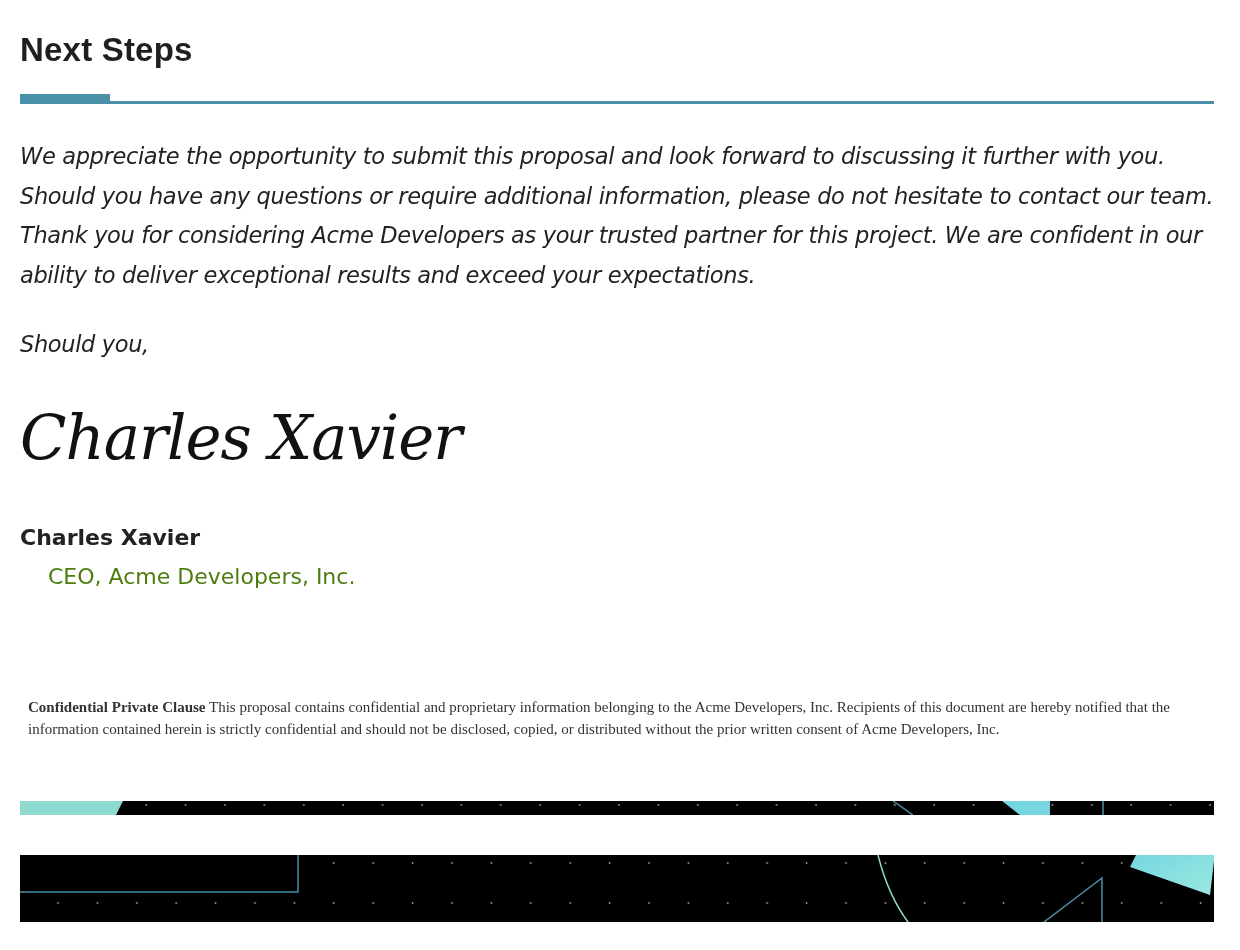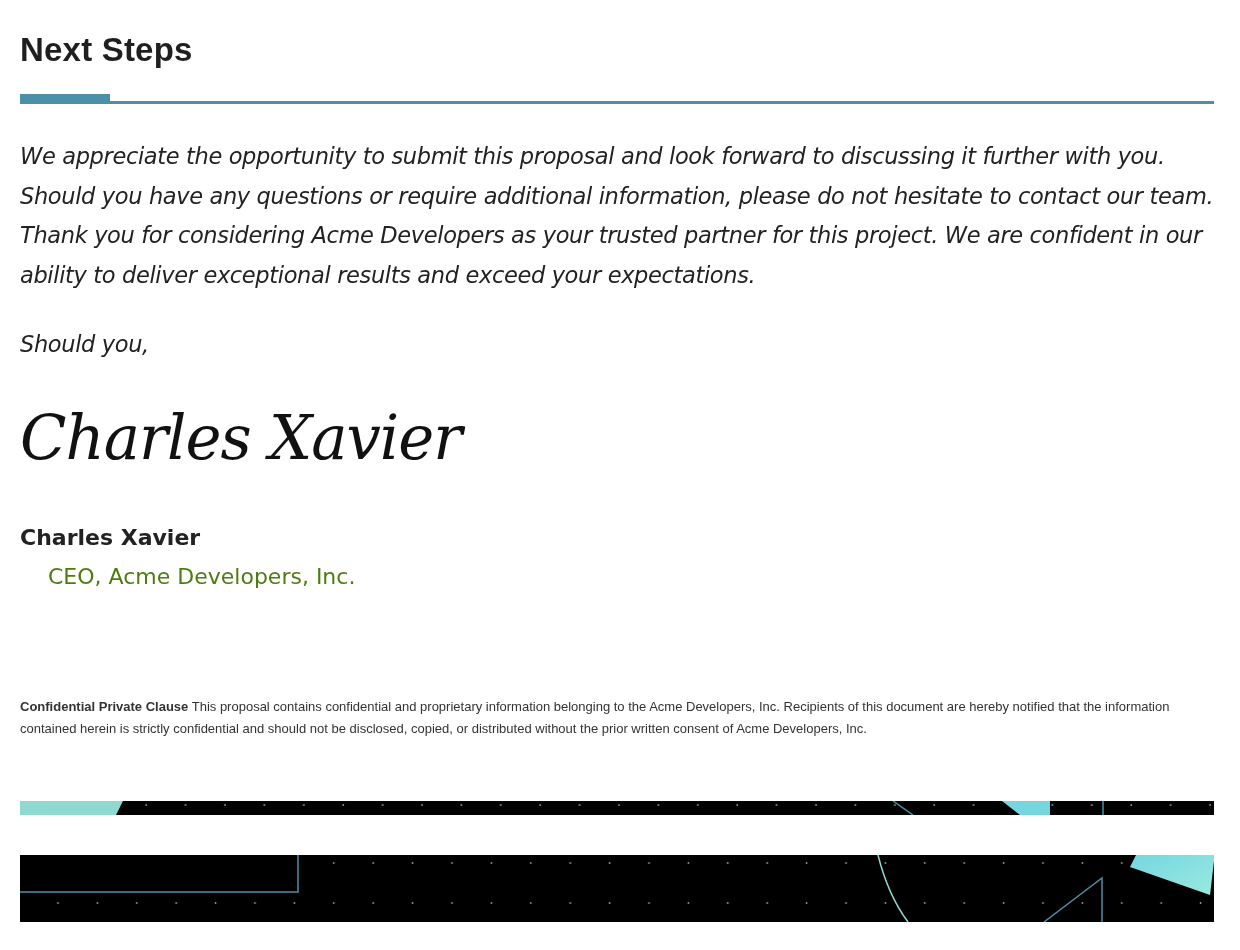--- a/index.html
+++ b/index.html
@@ -35,23 +35,23 @@
     font-family: "DejaVu Sans", sans-serif; font-weight: 600;
     font-size: 22px; line-height: 32px; color: #222;
   }
   .signer-title {
     position: absolute; left: 20px; top: 561px;
     font-family: "DejaVu Sans", sans-serif;
     font-size: 22px; line-height: 32px; color: #4d7c0f; margin-left: 28px;
   }
 
   .confidential {
-    position: absolute; left: 20px; top: 696px; width: 1196px;
-    font-family: Liberation Sans, sans-serif;
-    font-size: 13px; line-height: 22px; color: #333;
+    position: absolute; left: 28px; top: 696px; width: 1196px;
+    font-family: Liberation Serif, serif;
+    font-size: 15px; line-height: 22px; color: #333;
   }
   .confidential b { font-weight: 700; color: #333; }
 
   .band { position: absolute; left: 20px; width: 1194px; background: #000; overflow: hidden; }
   .band-top { top: 801px; height: 14px; }
   .band-bottom { top: 855px; height: 67px; }
   .band svg { position: absolute; left: 0; top: 0; display: block; }
 </style>
 </head>
 <body>

